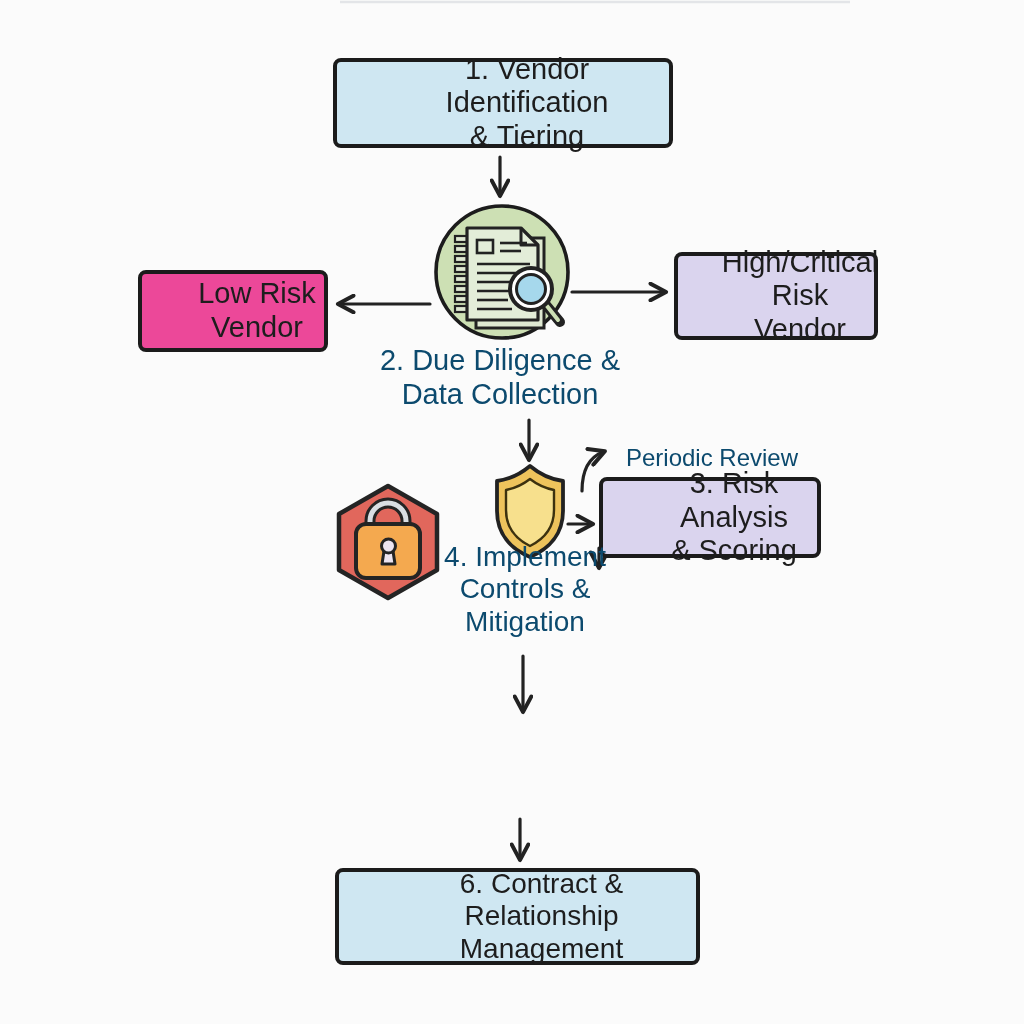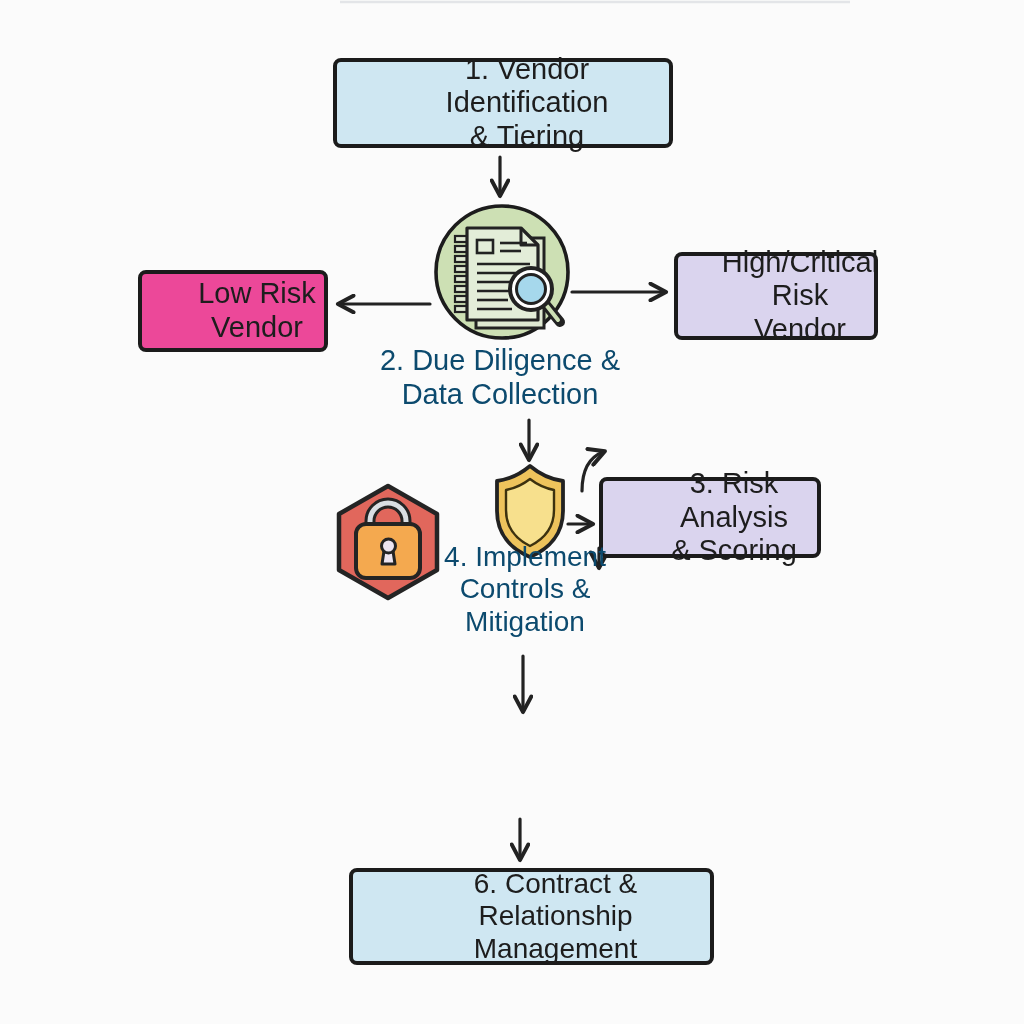--- a/index.html
+++ b/index.html
@@ -26,21 +26,21 @@
   .fill-orange{background:#ec4899;}
   .fill-lavender{background:#dad4ee;}
   .fs29{font-size:29px;}
   .fs28{font-size:28px;}
 
   #node-step1{left:333px;top:58px;width:340px;height:90px;}
   #node-low-risk{left:138px;top:270px;width:190px;height:82px;}
   #node-high-risk{left:674px;top:252px;width:204px;height:88px;}
   #node-step3{left:599px;top:477px;width:222px;height:81px;}
   #node-step5{left:343px;top:730px;width:350px;height:85px;}
-  #node-step6{left:335px;top:868px;width:365px;height:97px;margin-left:14px;}
+  #node-step6{left:335px;top:868px;width:365px;height:97px;}
 
   #label-step2{left:315px;top:344px;width:370px;}
   #label-step4{left:405px;top:541px;width:240px;}
   #label-periodic{left:612px;top:444px;width:200px;font-size:24px;}
 </style>
 </head>
 <body>
 
 <div id="canvas">
 
@@ -137,14 +137,15 @@
   <div class="node fill-blue fs28" id="node-step6">6. Contract &amp; Relationship
 Management</div>
 
   <div class="freetext fs29" id="label-step2">2. Due Diligence &amp;
 Data Collection</div>
 
   <div class="freetext fs28" id="label-step4">4. Implement
 Controls &amp;
 Mitigation</div>
 
+  <div class="freetext" id="label-periodic">Periodic Review</div>
 
 </div>
 
 </body></html>

